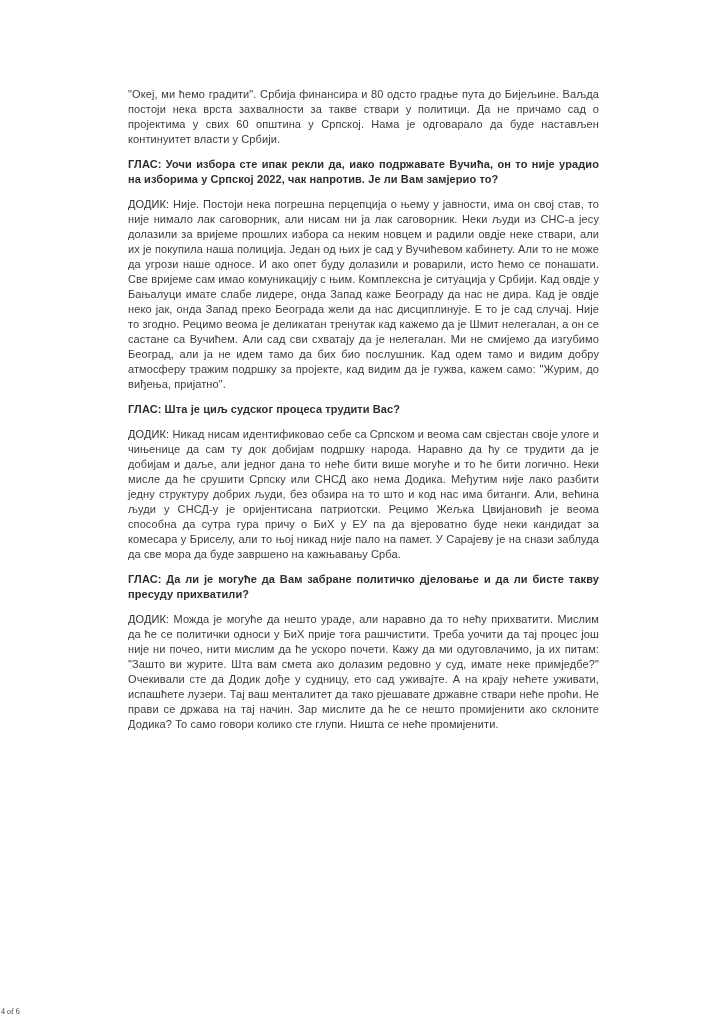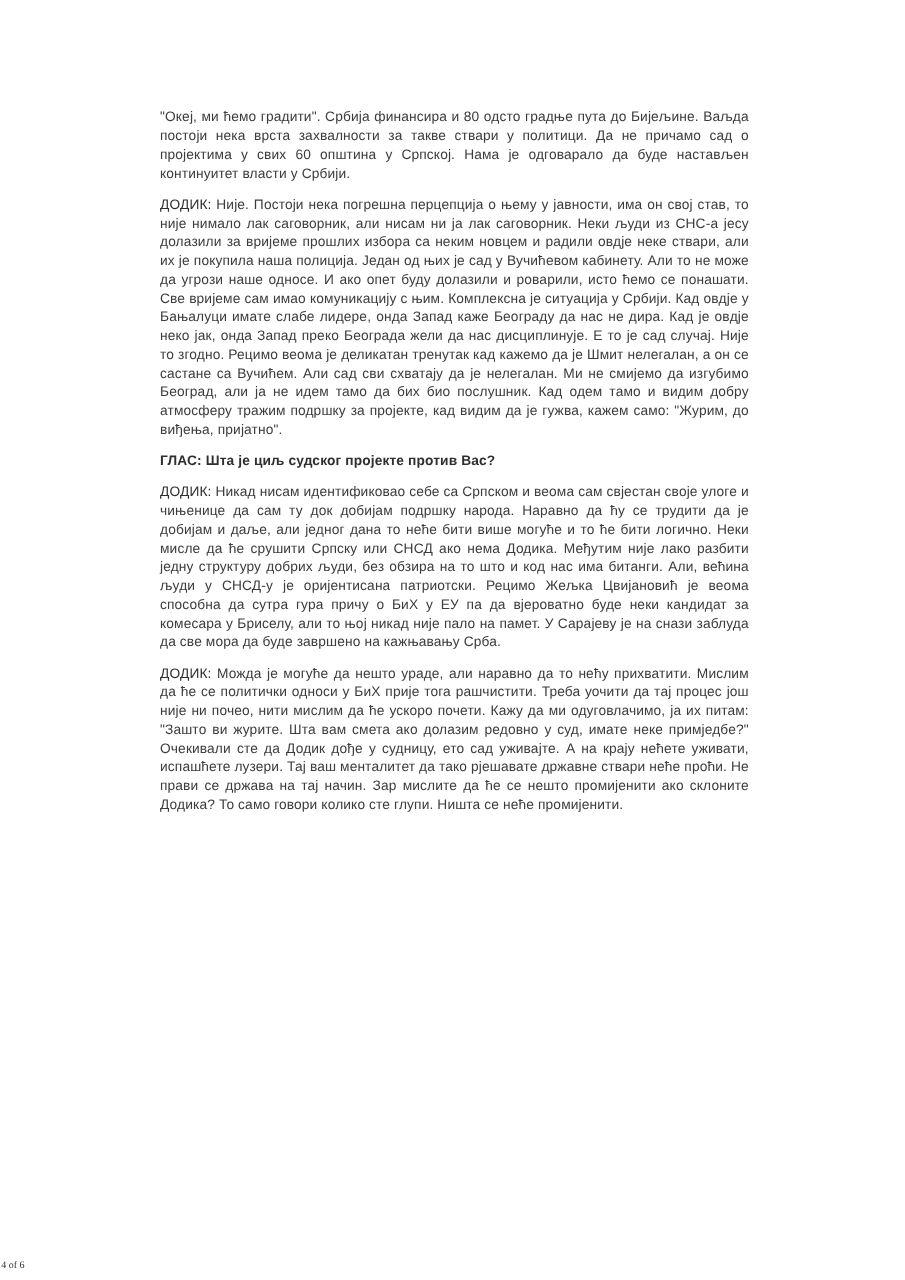--- a/index.html
+++ b/index.html
@@ -49,27 +49,29 @@
 </style>
 </head>
 <body>
 
 <div class="page">
 
   <div class="content">
 
     <p>"Океј, ми ћемо градити". Србија финансира и 80 одсто градње пута до Бијељине. Ваљда постоји нека врста захвалности за такве ствари у политици. Да не причамо сад о пројектима у свих 60 општина у Српској. Нама је одговарало да буде настављен континуитет власти у Србији.</p>
 
+    <p class="question">ГЛАС: Уочи избора сте ипак рекли да, иако подржавате Вучића, он то није урадио на изборима у Српској 2022, чак напротив. Је ли Вам замјерио то?</p>
 
     <p><b class="speaker">ДОДИК:</b> <span>Није. Постоји нека погрешна перцепција о њему у јавности, има он свој став, то није нимало лак саговорник, али нисам ни ја лак саговорник. Неки људи из СНС-а јесу долазили за вријеме прошлих избора са неким новцем и радили овдје неке ствари, али их је покупила наша полиција. Један од њих је сад у Вучићевом кабинету. Али то не може да угрози наше односе. И ако опет буду долазили и роварили, исто ћемо се понашати. Све вријеме сам имао комуникацију с њим. Комплексна је ситуација у Србији. Кад овдје у Бањалуци имате слабе лидере, онда Запад каже Београду да нас не дира. Кад је овдје неко јак, онда Запад преко Београда жели да нас дисциплинује. Е то је сад случај. Није то згодно. Рецимо веома је деликатан тренутак кад кажемо да је Шмит нелегалан, а он се састане са Вучићем. Али сад сви схватају да је нелегалан. Ми не смијемо да изгубимо Београд, али ја не идем тамо да бих био послушник. Кад одем тамо и видим добру атмосферу тражим подршку за пројекте, кад видим да је гужва, кажем само: "Журим, до виђења, пријатно".</span></p>
 
-    <p class="question">ГЛАС: Шта је циљ судског пројекте против Вас?</p>
+    <p class="question">ГЛАС: Шта је циљ судског процеса трудити Вас?</p>
 
     <p><b class="speaker">ДОДИК:</b> <span>Никад нисам идентификовао себе са Српском и веома сам свјестан своје улоге и чињенице да сам ту док добијам подршку народа. Наравно да ћу се трудити да је добијам и даље, али једног дана то неће бити више могуће и то ће бити логично. Неки мисле да ће срушити Српску или СНСД ако нема Додика. Међутим није лако разбити једну структуру добрих људи, без обзира на то што и код нас има битанги. Али, већина људи у СНСД-у је оријентисана патриотски. Рецимо Жељка Цвијановић је веома способна да сутра гура причу о БиХ у ЕУ па да вјероватно буде неки кандидат за комесара у Бриселу, али то њој никад није пало на памет. У Сарајеву је на снази заблуда да све мора да буде завршено на кажњавању Срба.</span></p>
 
+    <p class="question">ГЛАС: Да ли је могуће да Вам забране политичко дјеловање и да ли бисте такву пресуду прихватили?</p>
 
     <p><b class="speaker">ДОДИК:</b> <span>Можда је могуће да нешто ураде, али наравно да то нећу прихватити. Мислим да ће се политички односи у БиХ прије тога рашчистити. Треба уочити да тај процес још није ни почео, нити мислим да ће ускоро почети. Кажу да ми одуговлачимо, ја их питам: "Зашто ви журите. Шта вам смета ако долазим редовно у суд, имате неке примједбе?" Очекивали сте да Додик дође у судницу, ето сад уживајте. А на крају нећете уживати, испашћете лузери. Тај ваш менталитет да тако рјешавате државне ствари неће проћи. Не прави се држава на тај начин. Зар мислите да ће се нешто промијенити ако склоните Додика? То само говори колико сте глупи. Ништа се неће промијенити.</span></p>
 
   </div>
 
   <div class="page-footer">4 of 6</div>
 
 </div>
 
 </body></html>

